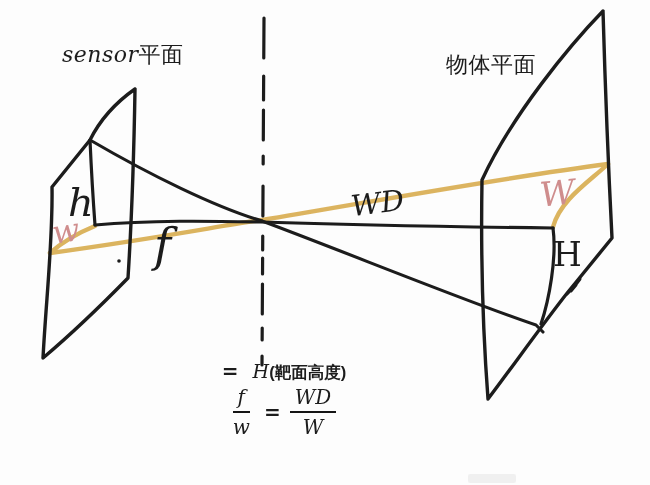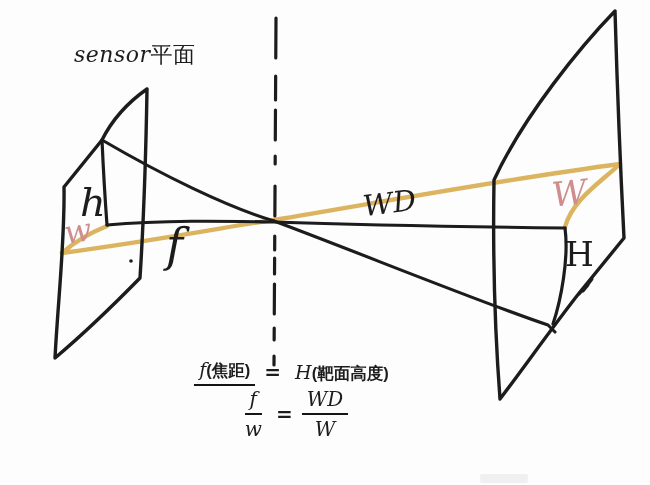--- a/index.html
+++ b/index.html
@@ -2,21 +2,21 @@
 <html><head>
 <meta charset="utf-8">
 <style>
   html,body{margin:0;padding:0;}
   body{
     width:650px;height:485px;position:relative;overflow:hidden;
     background:#fdfdfd;
     font-family:"DejaVu Serif","Liberation Serif",serif;
     color:#1c1c1c;
   }
-  #stage{position:absolute;left:12px;top:0;width:518px;height:485px;}
+  #stage{position:absolute;left:0;top:0;width:518px;height:485px;}
   svg{position:absolute;left:0;top:0;}
   .lbl{position:absolute;white-space:nowrap;line-height:1;}
   .plane-label{font-size:22px;letter-spacing:.5px;}
   .plane-label .latin{font-style:italic;}
   .hand{font-family:"DejaVu Serif","Liberation Serif",serif;}
   .ital{font-style:italic;}
   .pink{color:#cf8d8d;}
   
   #formula-block{
     position:absolute;left:120px;top:358px;width:324px;
@@ -64,32 +64,32 @@
       <path stroke-width="3.1" d="M90,140 C150,175 215,207 262,221"></path>
       <path stroke-width="3.1" d="M262,221 C340,250 470,303 536,325 L543,332"></path>
 
       <circle cx="119" cy="261" r="1.8" fill="#1c1c1c" stroke="none"></circle>
     </g>
   </svg>
 
   <div class="lbl plane-label" style="left:62px;top:44px;">
     <span class="latin">sensor</span><span>平面</span>
   </div>
+  <div class="lbl plane-label" style="left:446px;top:54px;">物体平面</div>
 
   <div class="lbl hand ital" style="left:68px;top:182px;font-size:40px;">h</div>
   <div class="lbl hand ital pink" style="left:52px;top:215px;font-size:32px;transform:rotate(-9deg);">w</div>
   <div class="lbl hand ital" style="left:154px;top:222px;font-size:46px;">f</div>
   <div class="lbl hand ital" style="left:351px;top:189px;font-size:29px;transform:rotate(-7deg);">WD</div>
   <div class="lbl hand ital pink" style="left:540px;top:176px;font-size:34px;transform:rotate(-6deg);">W</div>
   <div class="lbl hand" style="left:553px;top:238px;font-size:33px;">H</div>
 
   <div id="formula-block">
     <div class="eqrow">
       <span class="frac">
-        <span class="num"><span class="var">f</span><span class="note">(焦距)</span></span>
       </span>
       <span class="eqsign">=</span>
       <span class="frac">
         <span class="den"><span class="var">H</span><span class="note">(靶面高度)</span></span>
       </span>
     </div>
     <div class="eqrow row2">
       <span class="frac">
         <span class="num"><span class="var">f</span></span>
         <span class="den"><span class="var">w</span></span>

